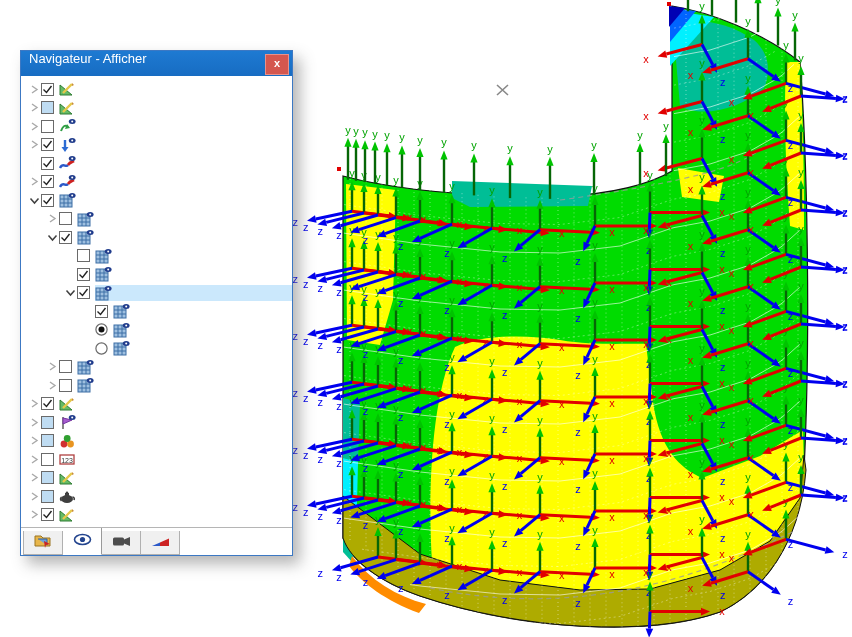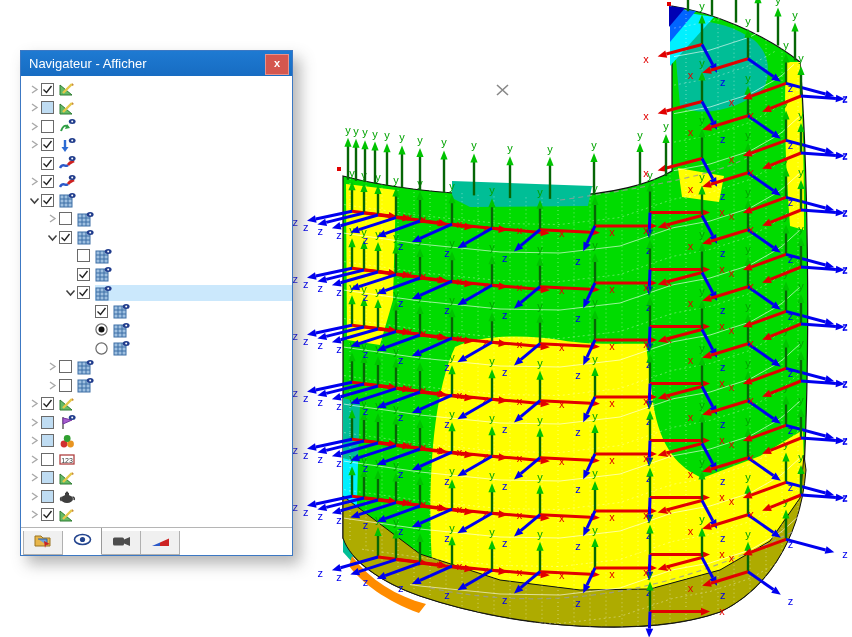--- a/index.html
+++ b/index.html
@@ -3,21 +3,21 @@
 <meta charset="utf-8">
 <style>
   html,body{margin:0;padding:0;background:#fff;}
   #stage{position:relative;width:852px;height:637px;overflow:hidden;background:#fff;
          font-family:"Liberation Sans",sans-serif;}
   #scene{position:absolute;left:0;top:0;}
   
   #panel{position:absolute;left:20px;top:50px;width:271px;background:#fff;
          border:1px solid #3c78c3;box-shadow:7px 8px 14px rgba(90,90,90,.45);}
   #titlebar{height:25px;background:linear-gradient(#1e7ad2,#176cc2);display:flex;
-            align-items:center;color:#fff;font-size:13px;padding-left:8px;position:relative;}
+            color:#fff;font-size:13px;padding-left:8px;position:relative;}
   #closebtn{position:absolute;right:3px;top:3px;width:22px;height:19px;background:#d4574f;
             border:1px solid #e8918b;color:#fff;font-size:11px;font-weight:bold;line-height:17px;
             text-align:center;cursor:default;}
   #tree{padding:4px 0 3px 0;background:#fff;}
   .row{display:flex;align-items:center;height:18.5px;font-size:12px;color:#111;white-space:nowrap;}
   .exp{width:13px;height:13px;flex:0 0 13px;display:flex;align-items:center;justify-content:center;}
   .chk{width:13px;height:13px;flex:0 0 13px;margin-right:5px;display:flex;}
   .ico{width:18px;height:16px;flex:0 0 18px;margin-right:4px;display:flex;}
   .lbl{padding:1px 4px 1px 1px;}
   .row.sel .sel-zone{background:#cbe8fc;}

